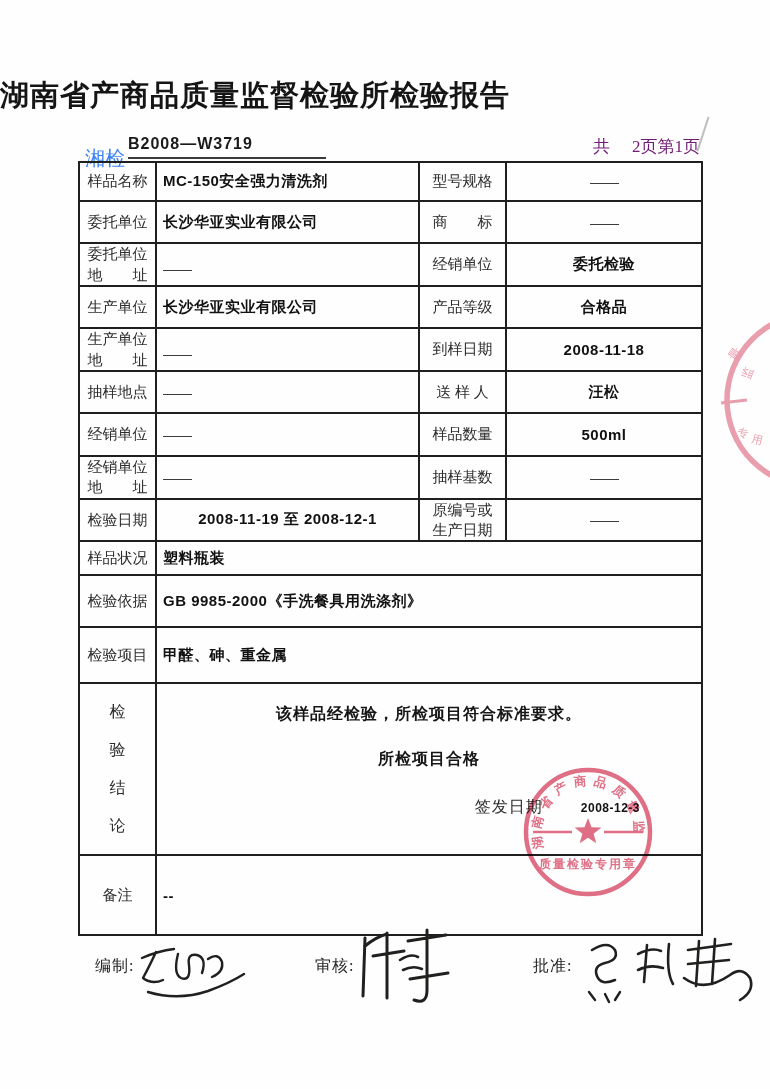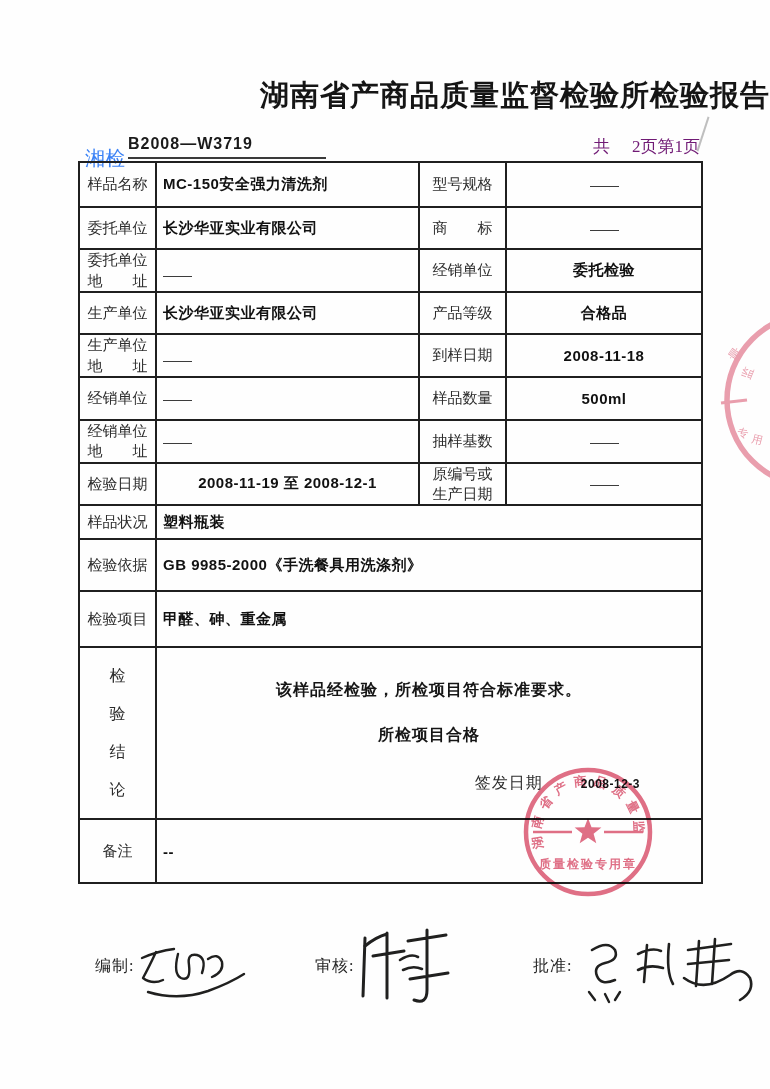--- a/index.html
+++ b/index.html
@@ -3,21 +3,21 @@
 <meta charset="utf-8">
 <style>
   html,body{margin:0;padding:0;background:#e8e8e8;}
   .page{
     position:relative;width:770px;height:1089px;margin:0 auto;
     background:#fefefe;overflow:hidden;
     font-family:"Liberation Serif","DejaVu Serif",serif;color:#1d1d1d;
   }
   
   .doc-title{
-    position:absolute;top:76px;left:0;width:100%;text-align:right;
+    position:absolute;top:76px;left:0;width:100%;text-align:left;
     font-size:29px;font-weight:bold;letter-spacing:1px;color:#151515;
   }
   .report-line{position:absolute;top:133px;left:0;width:100%;height:28px;font-size:18px;}
   .report-prefix{position:absolute;left:85px;top:12px;font-size:20px;color:#3b82f6;}
   .report-no{
     position:absolute;left:128px;top:2px;width:198px;
     font-family:"Liberation Sans","DejaVu Sans",sans-serif;font-weight:bold;
     font-size:16px;letter-spacing:1px;border-bottom:2px solid #3a3a3a;padding-bottom:4px;color:#1a1a1a;
   }
   .page-count{position:absolute;left:593px;top:2px;font-size:17px;color:#701a75;}
@@ -38,21 +38,21 @@
   .val.center{text-align:center;}
   .dash{font-weight:normal;color:#3c3c3c;letter-spacing:-1px;}
   .va-top{vertical-align:top;}
   .va-top .dash-wrap{display:block;margin-top:8px;}
   
   .concl-label{
     display:flex;flex-direction:column;align-items:center;justify-content:center;
     gap:17px;font-size:16px;color:#2c2c2c;
   }
   .concl-body{display:block;height:100%;}
-  .c-line1{text-align:center;padding-top:32px;font-family:"Liberation Sans","DejaVu Sans",sans-serif;
+  .c-line1{text-align:center;padding-top:20px;font-family:"Liberation Sans","DejaVu Sans",sans-serif;
     font-weight:bold;font-size:16px;letter-spacing:1px;color:#151515;}
   .c-line2{text-align:center;padding-top:24px;font-family:"Liberation Sans","DejaVu Sans",sans-serif;
     font-weight:bold;font-size:16px;letter-spacing:1px;color:#151515;}
   .c-line3{display:flex;justify-content:flex-end;align-items:baseline;
     padding-right:55px;padding-top:27px;font-size:16px;}
   .c-line3 .sign-label{color:#2c2c2c;letter-spacing:1px;}
   .c-line3 .sign-date{margin-left:38px;font-family:"Liberation Sans","DejaVu Sans",sans-serif;
     font-weight:bold;font-size:12px;color:#131313;letter-spacing:.5px;}
   
   .stamp-main{position:absolute;left:512px;top:756px;mix-blend-mode:multiply;}
@@ -78,21 +78,21 @@
 
   <table class="report">
     <colgroup>
         <col style="width:77px">
         <col style="width:263px">
         <col style="width:87px">
         <col style="width:196px">
       </colgroup>
 
     <tbody>
-        <tr style="height:45px">
+        <tr style="height:39px">
       <td class="lbl">样品名称</td>
       <td class="val">MC-150安全强力清洗剂</td>
       <td class="lbl">型号规格</td>
       <td class="val center dash">——</td>
     </tr>
     <tr style="height:42px">
       <td class="lbl">委托单位</td>
       <td class="val">长沙华亚实业有限公司</td>
       <td class="lbl">商　　标</td>
       <td class="val center dash">——</td>
@@ -111,20 +111,26 @@
       <td class="lbl">产品等级</td>
       <td class="val center">合格品</td>
     </tr>
     <tr style="height:43px">
       <td class="lbl"><span>生产单位</span><br><span>地　　址</span></td>
       <td class="val dash va-top">
             <span class="dash-wrap">——</span>
           </td>
       <td class="lbl">到样日期</td>
       <td class="val center">2008-11-18</td>
+    </tr>
+    <tr style="height:42px">
+      <td class="lbl">抽样地点</td>
+      <td class="val dash">——</td>
+      <td class="lbl">送 样 人</td>
+      <td class="val center">汪松</td>
     </tr>
     <tr style="height:43px">
       <td class="lbl">经销单位</td>
       <td class="val dash">——</td>
       <td class="lbl">样品数量</td>
       <td class="val center">500ml</td>
     </tr>
     <tr style="height:42px">
       <td class="lbl"><span>经销单位</span><br><span>地　　址</span></td>
       <td class="val dash">——</td>
@@ -165,21 +171,21 @@
           <div class="c-line1">该样品经检验，所检项目符合标准要求。</div>
           <div class="c-line2">所检项目合格</div>
           <div class="c-line3">
             <span class="sign-label">签发日期</span>
             <span class="sign-date">2008-12-3</span>
           </div>
         </div>
       </td>
     </tr>
 
-    <tr style="height:64px">
+    <tr style="height:80px">
       <td class="lbl">备注</td>
       <td class="val" colspan="3">--</td>
     </tr>
   </tbody>
     </table>
 
   <svg class="stamp-main" width="152" height="152" viewBox="0 0 152 152">
     <g opacity="0.82">
       <circle cx="76" cy="76" r="62" fill="none" stroke="#d9506c" stroke-width="4.5"></circle>
       <path id="ringPath" d="M 31.8,92.1 A 47,47 0 1 1 120.2,92.1" fill="none"></path>

